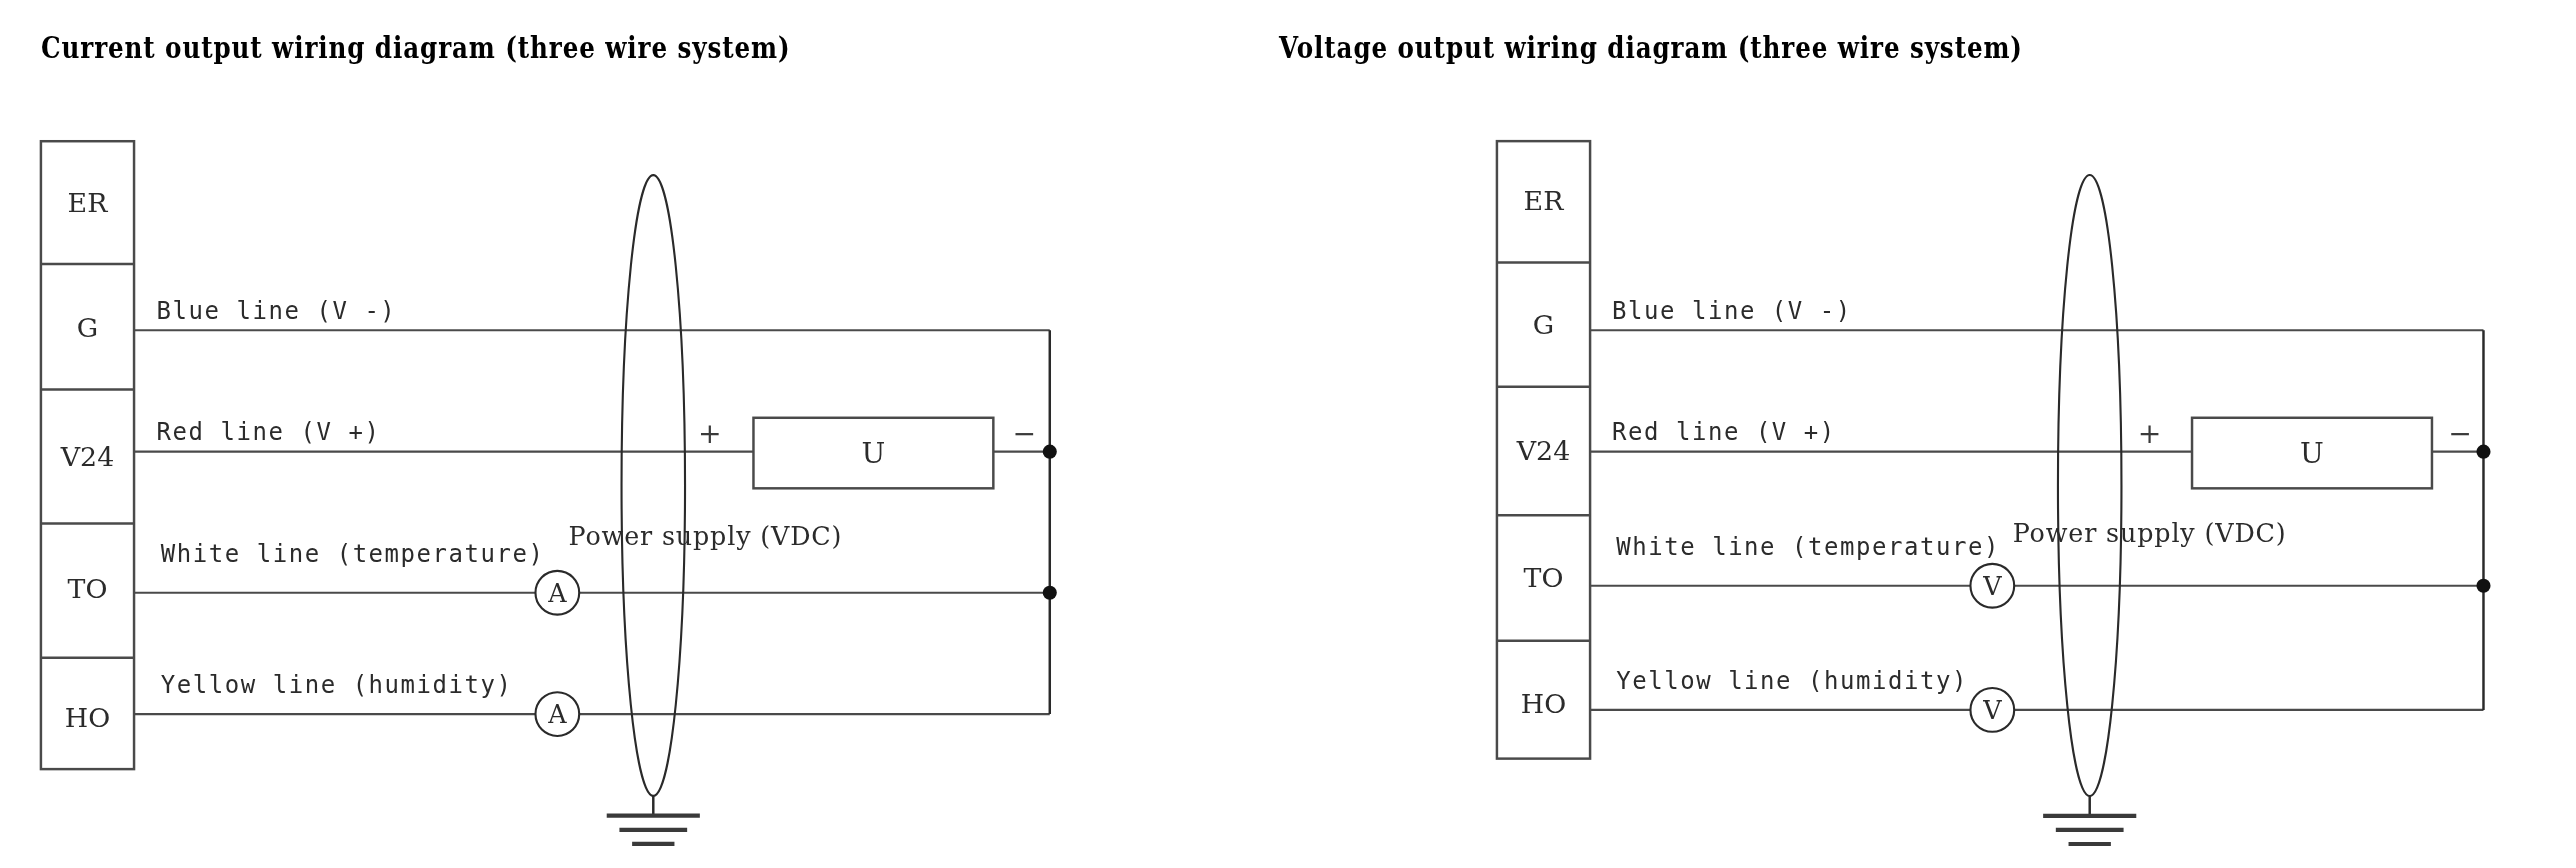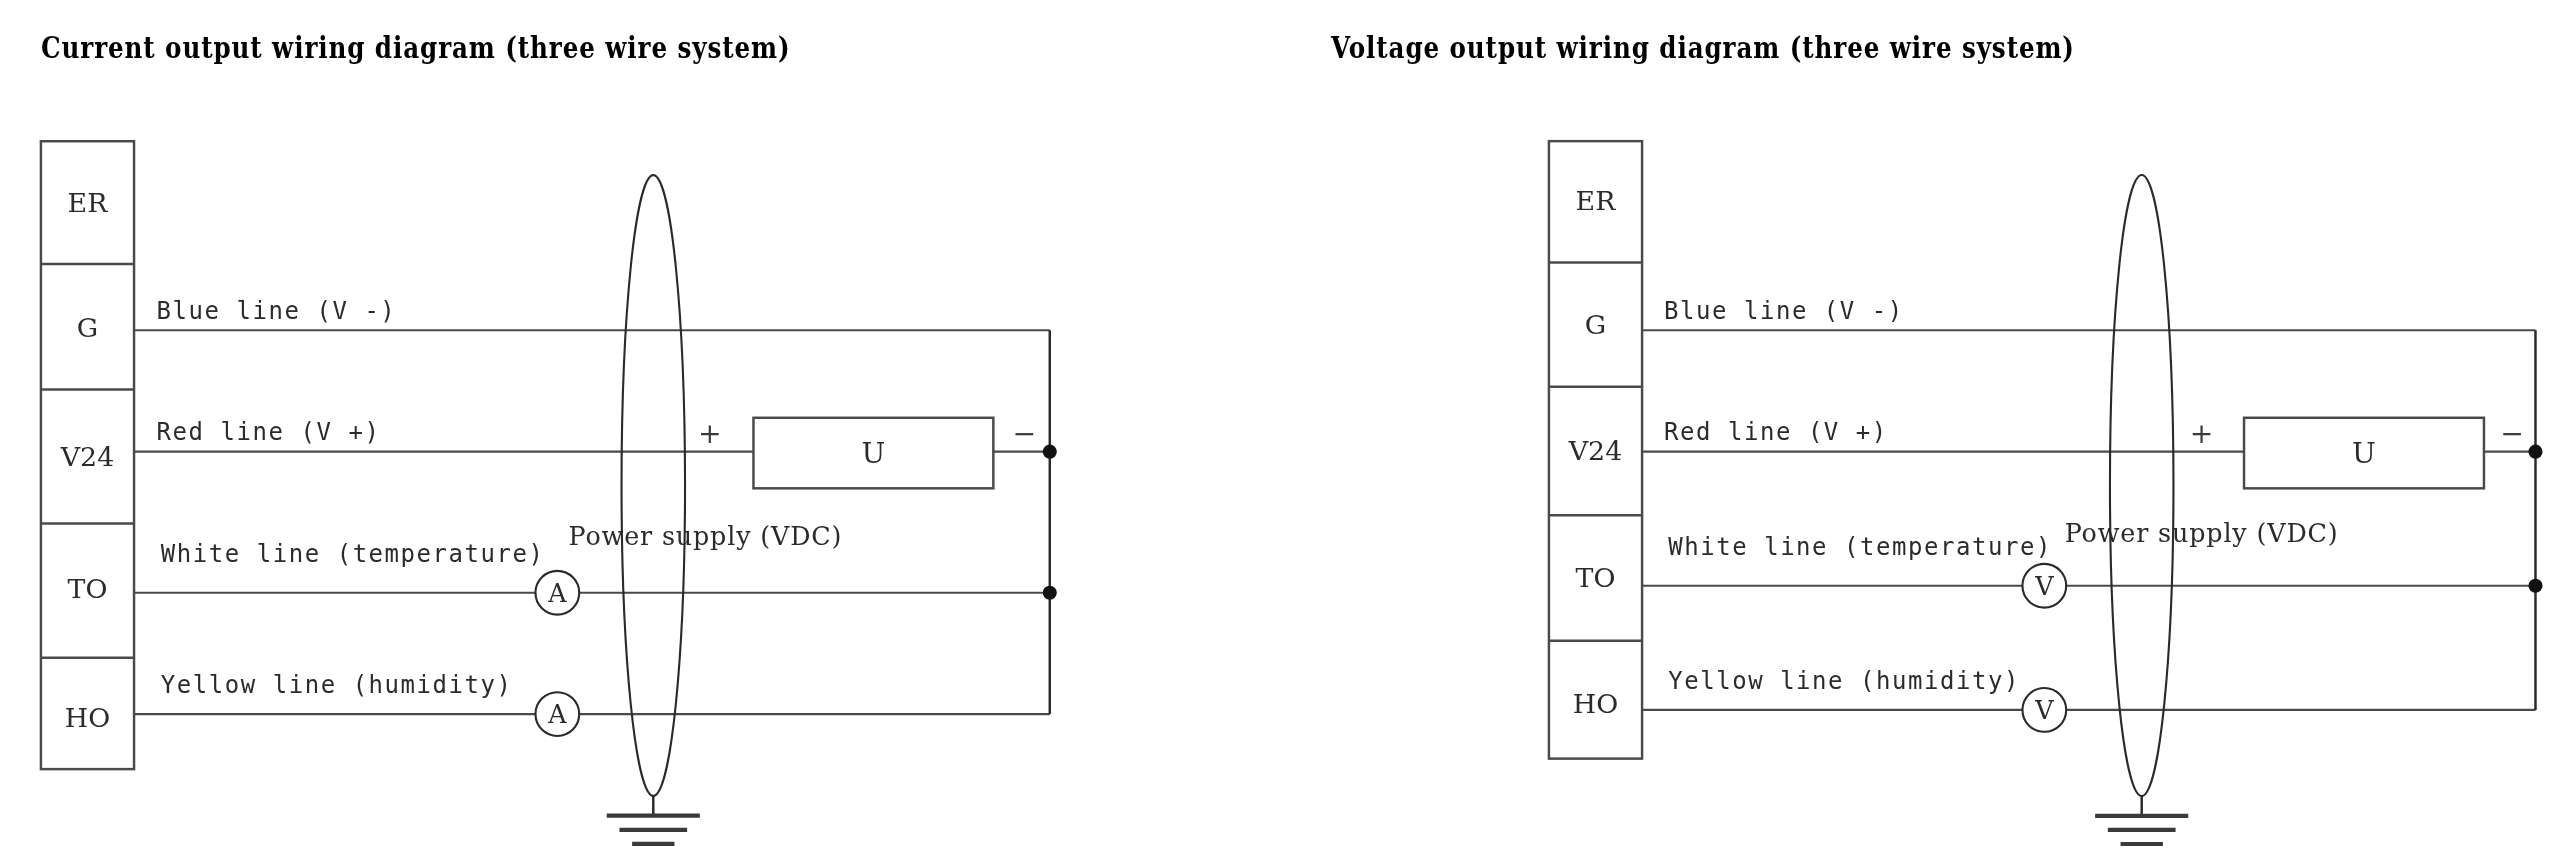--- a/index.html
+++ b/index.html
@@ -4,21 +4,21 @@
 <style>
   html,body{margin:0;padding:0;background:#ffffff;}
   body{
     width:2576px;height:868px;overflow:hidden;
     font-family:"DejaVu Serif", serif;
     color:#1a1a1a;
   }
   .page{position:relative;width:2576px;height:868px;background:#fff;padding-left:45px;}
   .diagram{position:absolute;top:0;height:868px;}
   #diagram-current{left:0;width:1284px;}
-  #diagram-voltage{left:1284px;width:1292px;}
+  #diagram-voltage{left:1232px;width:1292px;}
   .title{
     position:absolute;
     font-family:"DejaVu Serif", serif;
     font-weight:bold;
     font-size:30px;
     letter-spacing:1.1px;
     white-space:nowrap;
     transform:scaleX(0.82);
     transform-origin:left center;
     color:#000;

